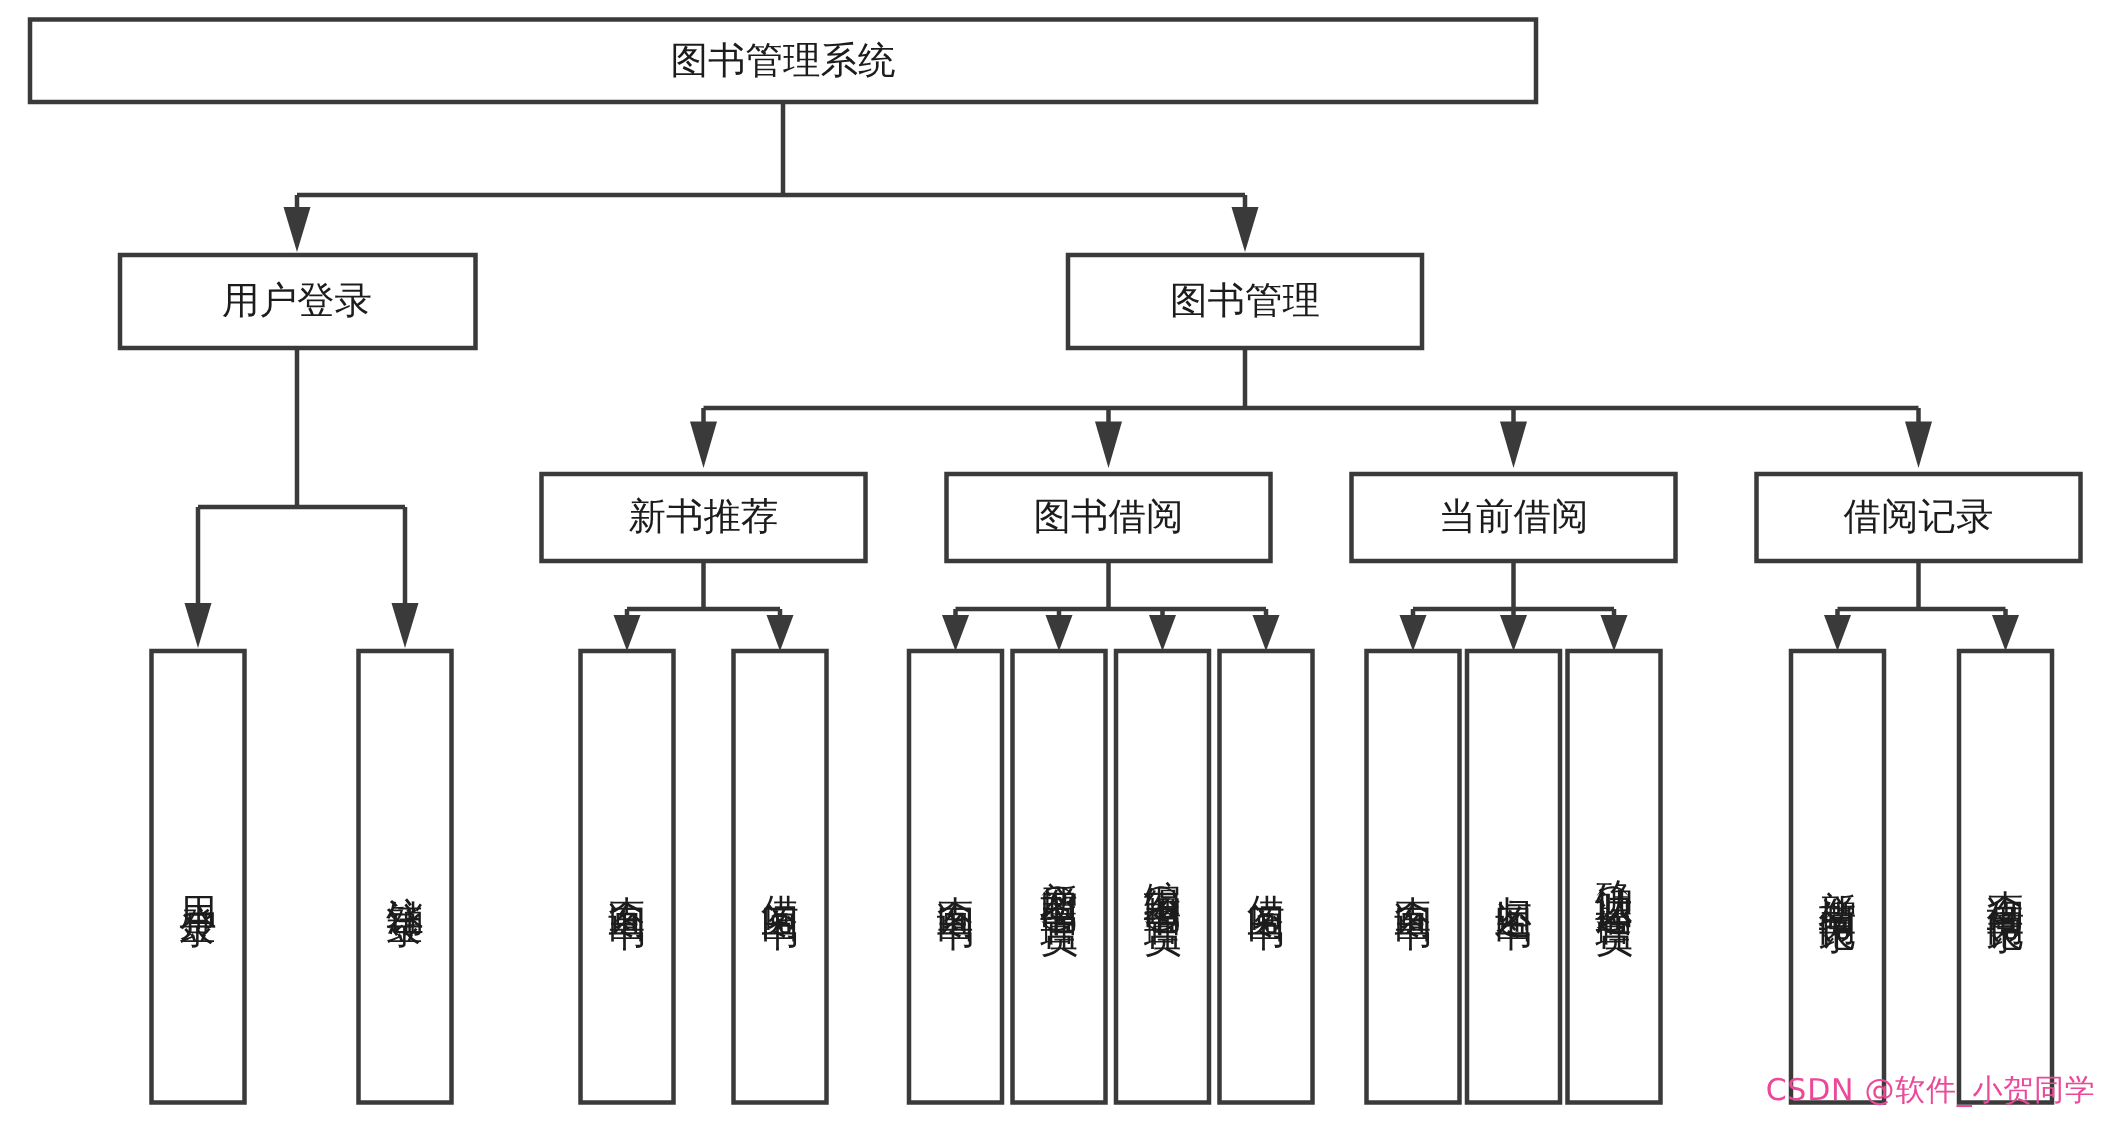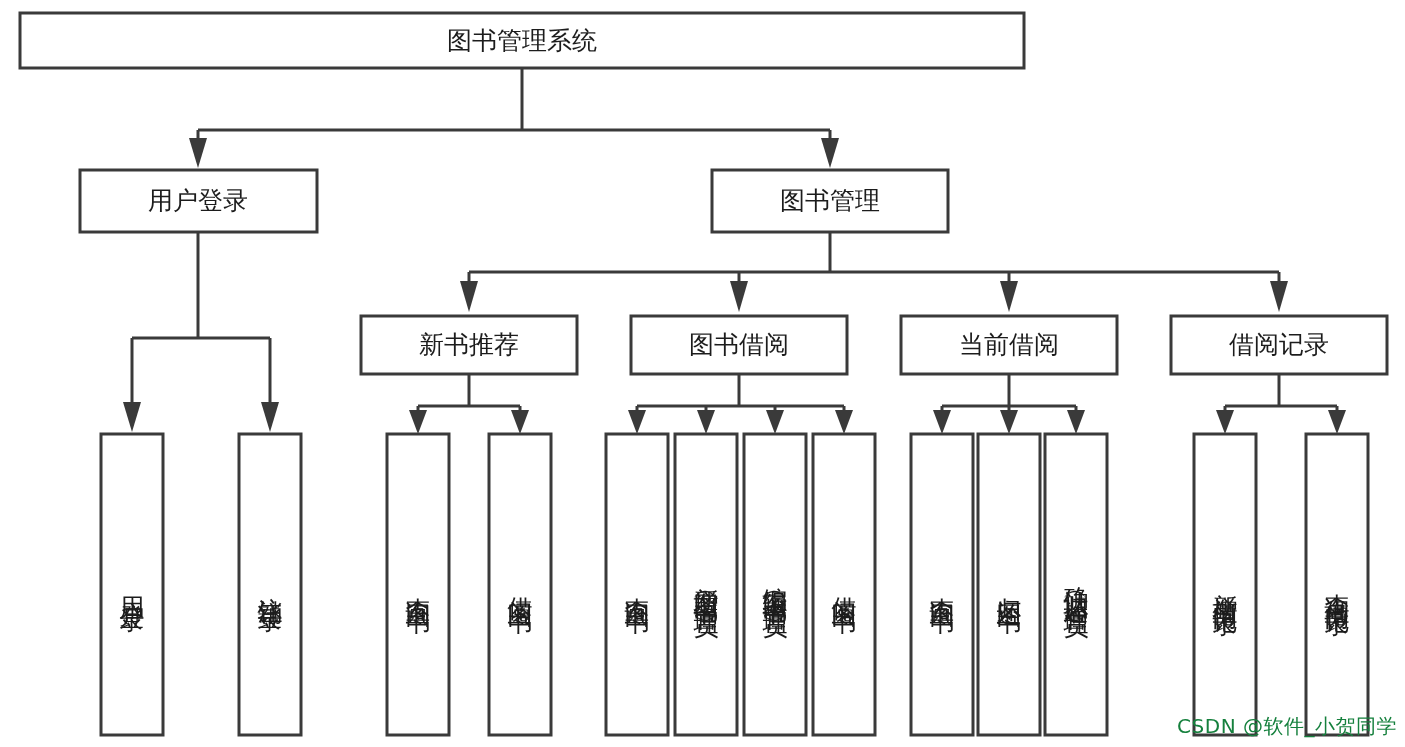--- a/index.html
+++ b/index.html
@@ -67,21 +67,21 @@
     color: #1c1c1c;
     letter-spacing: 4px;
     text-align: center;
   }
   .watermark {
     position: absolute;
     right: 8px;
     bottom: 6px;
     font-family: "DejaVu Sans", "Liberation Sans", sans-serif;
     font-size: 20px;
-    color: #15803d;
+    color: #ec4899;
     letter-spacing: 0.5px;
     user-select: none;
     pointer-events: none;
   }
 </style>
 </head>
 <body>
 
 <div id="diagram-root">
   <svg class="flow" viewBox="0 0 1405 747" xmlns="http://www.w3.org/2000/svg">

